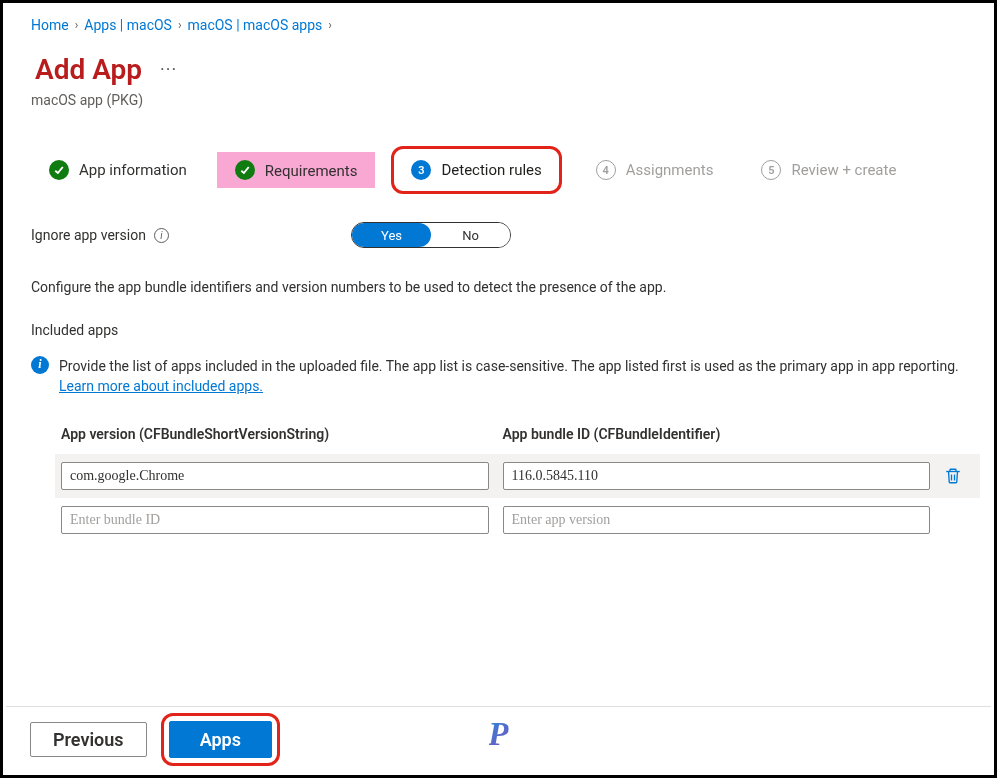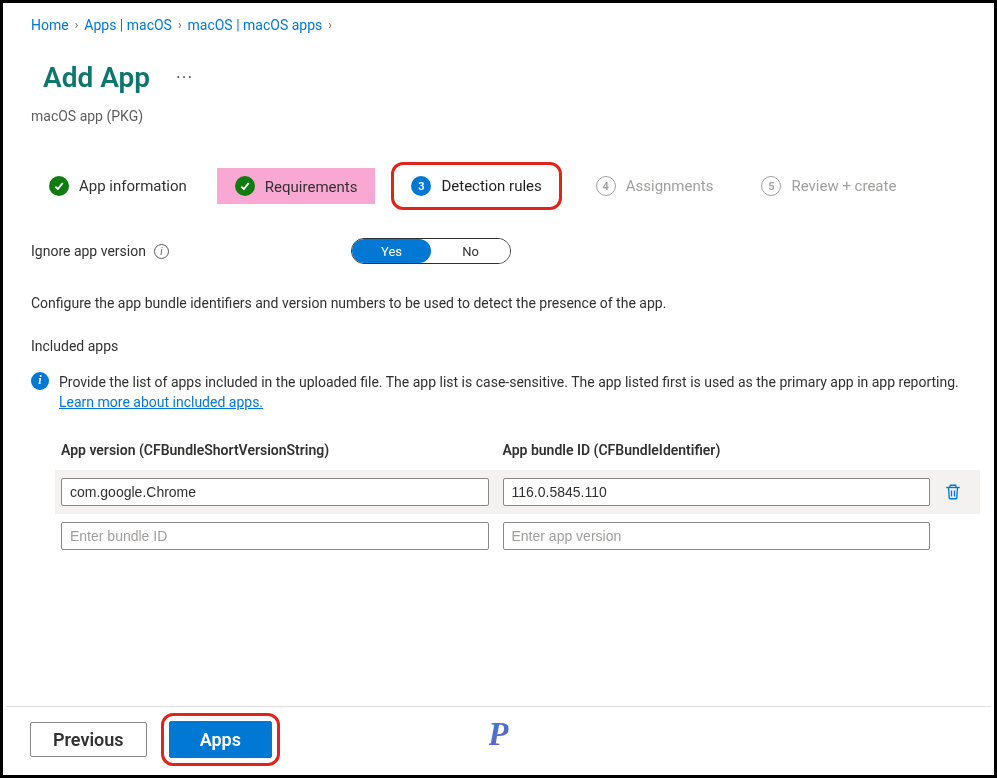--- a/index.html
+++ b/index.html
@@ -12,21 +12,21 @@
     border: 3px solid #000;
     width: 997px;
     height: 778px;
     position: relative;
   }
   .content-area { padding: 12px 20px 0 28px; }
   .breadcrumb { display: flex; align-items: center; gap: 6px; padding-top: 2px; }
   .breadcrumb a { color: #0078d4; text-decoration: none; cursor: pointer; font-size: 14px; }
   .breadcrumb .chev { color: #605e5c; font-size: 12px; }
   .page-title-row { display: flex; align-items: center; gap: 14px; margin-top: 16px; }
-  .page-title { font-size: 28px; font-weight: 600; color: #0f766e; margin: 12px; }
+  .page-title { font-size: 28px; font-weight: 600; color: #b91c1c; margin: 4px; }
   .more-dots { color: #605e5c; font-size: 18px; letter-spacing: 1px; cursor: pointer; user-select: none; }
   .subtitle { color: #605e5c; font-size: 14px; margin-top: 2px; }
 
   .wizard-tabs { display: flex; align-items: center; gap: 12px; margin-top: 44px; }
   .tab { display: flex; align-items: center; gap: 10px; padding: 8px 18px; font-size: 15px; color: #323130; position: relative; }
   .tab.selected-bg { background: #f9a8d4; align-items: flex-end; }
   .tab .circle { width: 20px; height: 20px; border-radius: 50%; display: inline-flex; align-items: center; justify-content: center; font-size: 11px; font-weight: 600; }
   .circle.check { background: #107c10; color: #fff; }
   .circle.check svg { width: 12px; height: 12px; }
   .circle.num-active { background: #0078d4; color: #fff; }
@@ -67,21 +67,21 @@
   .info-banner a { color: #0078d4; text-decoration: underline; cursor: pointer; }
 
   .table-wrap { margin-top: 30px; padding-left: 30px; }
   .table-head { display: flex; gap: 14px; font-weight: 600; font-size: 14px; margin-bottom: 12px; }
   .col { flex: 1; }
   .col-action { width: 30px; }
   .table-row { display: flex; gap: 14px; align-items: center; padding: 4px 0; }
   .table-row.gray { background: #f3f2f1; padding: 8px 0; margin: 0 -6px 4px -6px; padding-left: 6px; padding-right: 6px; }
   .tinput {
     width: 100%; border: 1px solid #8a8886; border-radius: 2px;
-    padding: 5px 8px; font-size: 14px; font-family: Liberation Sans, sans-serif; color: #323130;
+    padding: 5px 8px; font-size: 14px; font-family: Liberation Serif, serif; color: #323130;
     outline: none; background: #fff;
   }
   .tinput::placeholder { color: #a19f9d; }
   .trash {
     width: 18px; height: 18px; color: #0078d4; cursor: pointer;
     display: flex; align-items: center; justify-content: center;
   }
 
   .footer {
     position: absolute; left: 3px; right: 3px; bottom: 3px;

